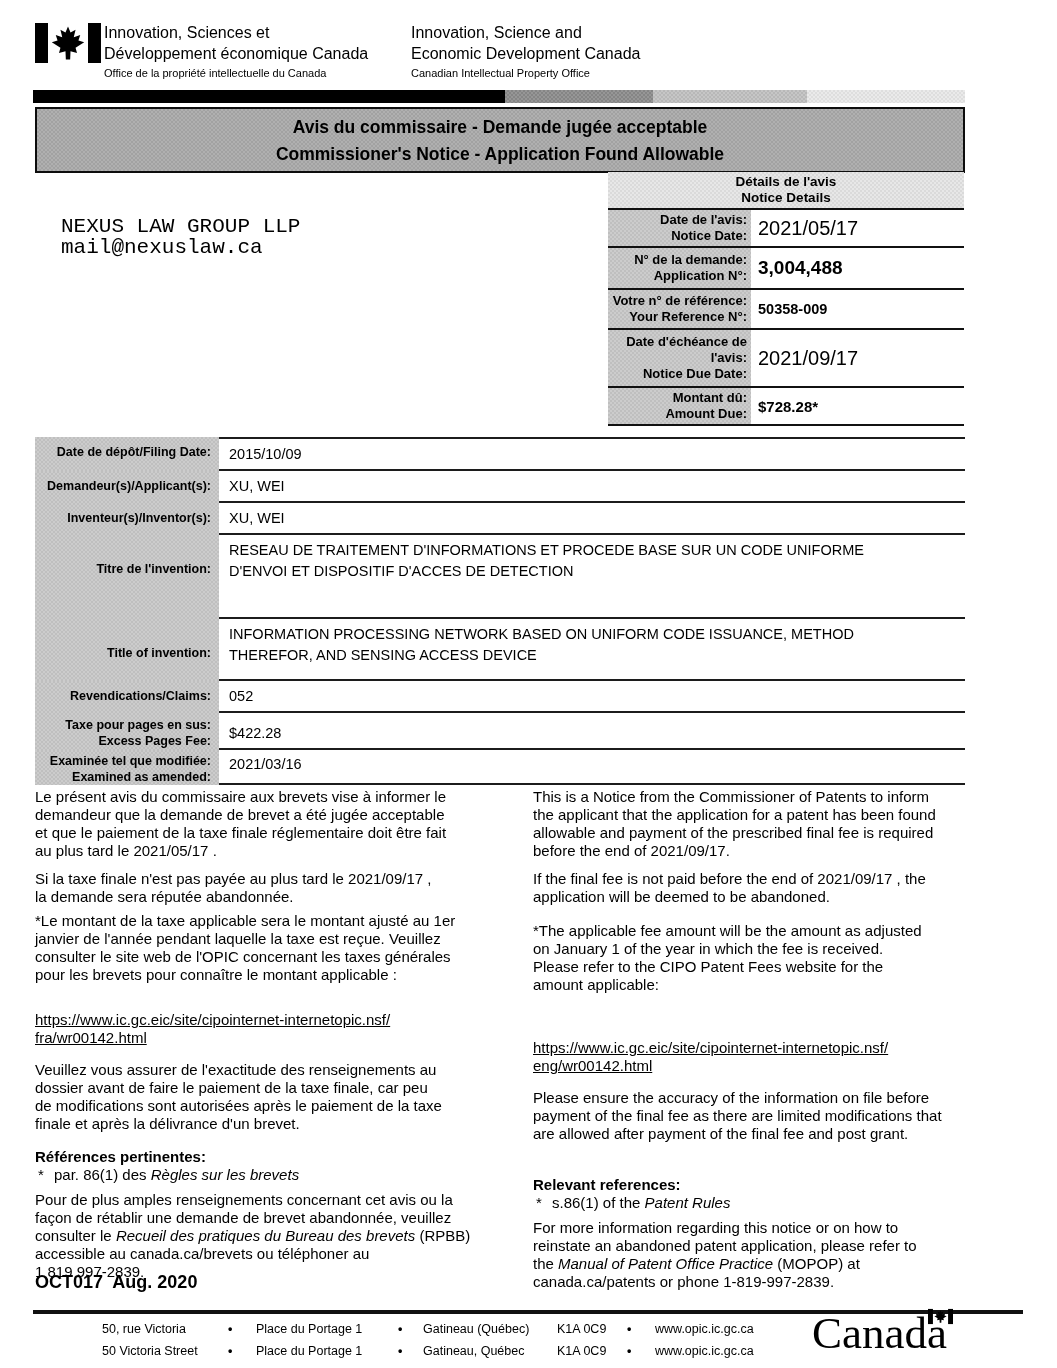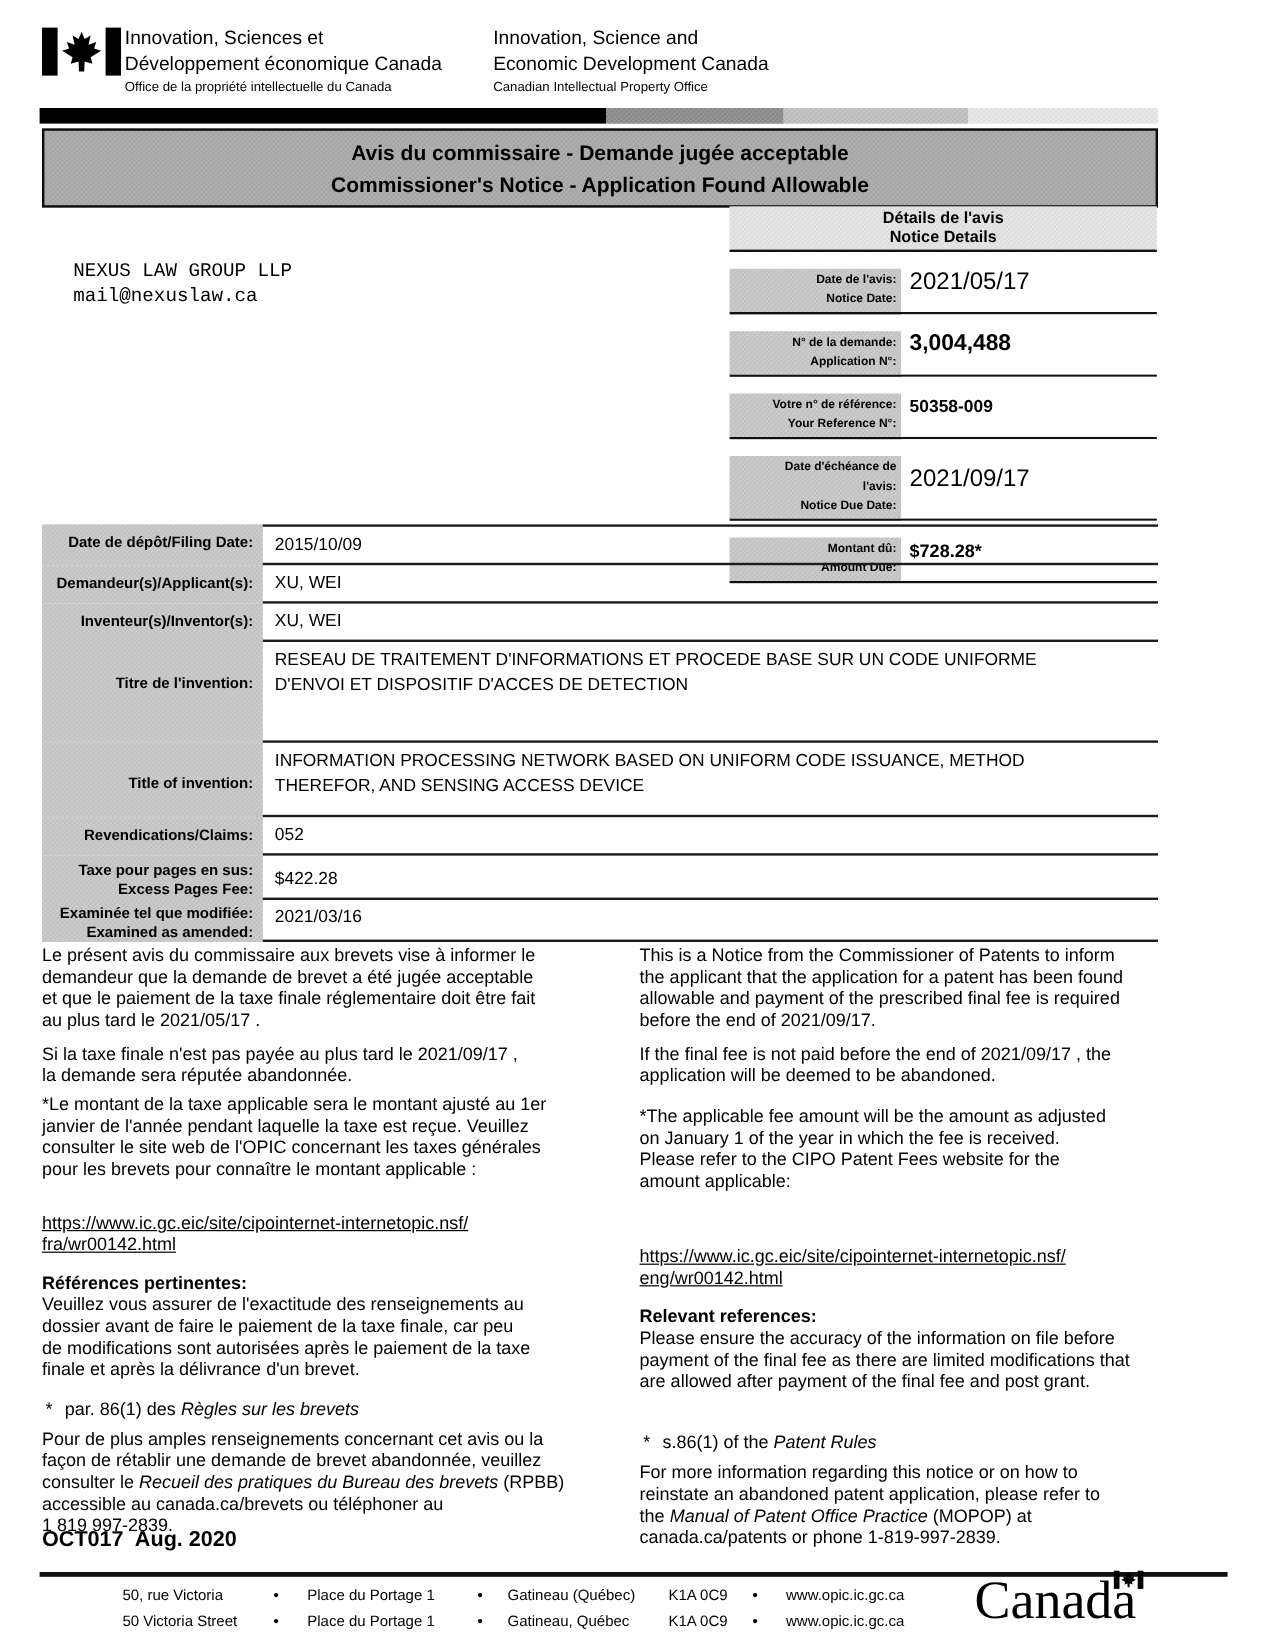--- a/index.html
+++ b/index.html
@@ -45,29 +45,29 @@
       linear-gradient(45deg,#dedede 25%,transparent 25%,transparent 75%,#dedede 75%);
       background-position:0 0,2px 2px;background-size:4px 4px;}
 
   
   .banner{position:absolute;left:35px;top:107px;width:926px;height:57px;border:2px solid #0d0d0d;
           text-align:center;padding-top:5px;box-sizing:content-box;}
   .banner-line{font-size:17.5px;font-weight:bold;line-height:27px;}
 
   
   .addressee{position:absolute;left:61px;top:216px;font-family:"Liberation Mono",monospace;
-             font-size:16px;line-height:21px;}
+             font-size:21px;line-height:21px;}
 
   
   .notice-box{position:absolute;left:608px;top:172px;width:356px;}
   .nd-header{text-align:center;font-weight:bold;font-size:13.5px;line-height:16px;
              padding:2px 0 2px;border-bottom:2px solid #111;min-height:32px;}
   .nd-row{display:flex;border-bottom:2px solid #111;}
-  .nd-label{width:143px;box-sizing:border-box;text-align:right;font-weight:bold;font-size:10px;
-            line-height:16px;padding:2px 4px 2px 2px;display:flex;flex-direction:column;justify-content:center;margin-top:14px;}
+  .nd-label{width:143px;box-sizing:border-box;text-align:right;font-weight:bold;font-size:13px;
+            line-height:16px;padding:2px 4px 2px 2px;display:flex;flex-direction:column;justify-content:center;}
   .nd-label span{display:block;white-space:pre-line;}
   .nd-value{flex:1;background:#fff;display:flex;align-items:center;padding-left:7px;}
   .v-date{font-size:20px;}
   .v-appno{font-size:19px;font-weight:bold;}
   .v-ref{font-size:14.5px;font-weight:bold;}
   .v-amount{font-size:15px;font-weight:bold;}
 
   
   .app-table{position:absolute;left:35px;top:437px;width:930px;}
   .t-row{display:flex;}
@@ -262,25 +262,25 @@
     <p class="bp fr-p2">Si la taxe finale n'est pas payée au plus tard le 2021/09/17 ,
 la demande sera réputée abandonnée.</p>
     <p class="bp fr-p3">*Le montant de la taxe applicable sera le montant ajusté au 1er
 janvier de l'année pendant laquelle la taxe est reçue. Veuillez
 consulter le site web de l'OPIC concernant les taxes générales
 pour les brevets pour connaître le montant applicable :</p>
     <p class="bp link-p">
       <a class="doc-link">https://www.ic.gc.eic/site/cipointernet-internetopic.nsf/
 fra/wr00142.html</a>
     </p>
-    <p class="bp refs-title">Références pertinentes:</p>
     <p class="bp fr-p4">Veuillez vous assurer de l'exactitude des renseignements au
 dossier avant de faire le paiement de la taxe finale, car peu
 de modifications sont autorisées après le paiement de la taxe
 finale et après la délivrance d'un brevet.</p>
+    <p class="bp refs-title">Références pertinentes:</p>
     <p class="bp ref-line"><span class="ref-marker">*</span><span>par. 86(1) des </span><i>Règles sur les brevets</i></p>
     <p class="bp"><span>Pour de plus amples renseignements concernant cet avis ou la
 façon de rétablir une demande de brevet abandonnée, veuillez
 consulter le </span><i>Recueil des pratiques du Bureau des brevets</i><span> (RPBB)
 accessible au canada.ca/brevets ou téléphoner au
 1 819 997-2839.</span></p>
   </div>
 
   <div class="body-col col-en">
     <p class="bp en-p1">This is a Notice from the Commissioner of Patents to inform
@@ -290,24 +290,24 @@
     <p class="bp en-p2">If the final fee is not paid before the end of 2021/09/17 , the
 application will be deemed to be abandoned.</p>
     <p class="bp en-p3">*The applicable fee amount will be the amount as adjusted
 on January 1 of the year in which the fee is received.
 Please refer to the CIPO Patent Fees website for the
 amount applicable:</p>
     <p class="bp link-p">
       <a class="doc-link">https://www.ic.gc.eic/site/cipointernet-internetopic.nsf/
 eng/wr00142.html</a>
     </p>
-    <p class="bp refs-title">Relevant references:</p>
     <p class="bp en-p4">Please ensure the accuracy of the information on file before
 payment of the final fee as there are limited modifications that
 are allowed after payment of the final fee and post grant.</p>
+    <p class="bp refs-title">Relevant references:</p>
     <p class="bp ref-line"><span class="ref-marker">*</span><span>s.86(1) of the </span><i>Patent Rules</i></p>
     <p class="bp"><span>For more information regarding this notice or on how to
 reinstate an abandoned patent application, please refer to
 the </span><i>Manual of Patent Office Practice</i><span> (MOPOP) at
 canada.ca/patents or phone 1-819-997-2839.</span></p>
   </div>
 
   <div class="form-code">OCT017  Aug. 2020</div>
   <div class="footer-rule"></div>
 

